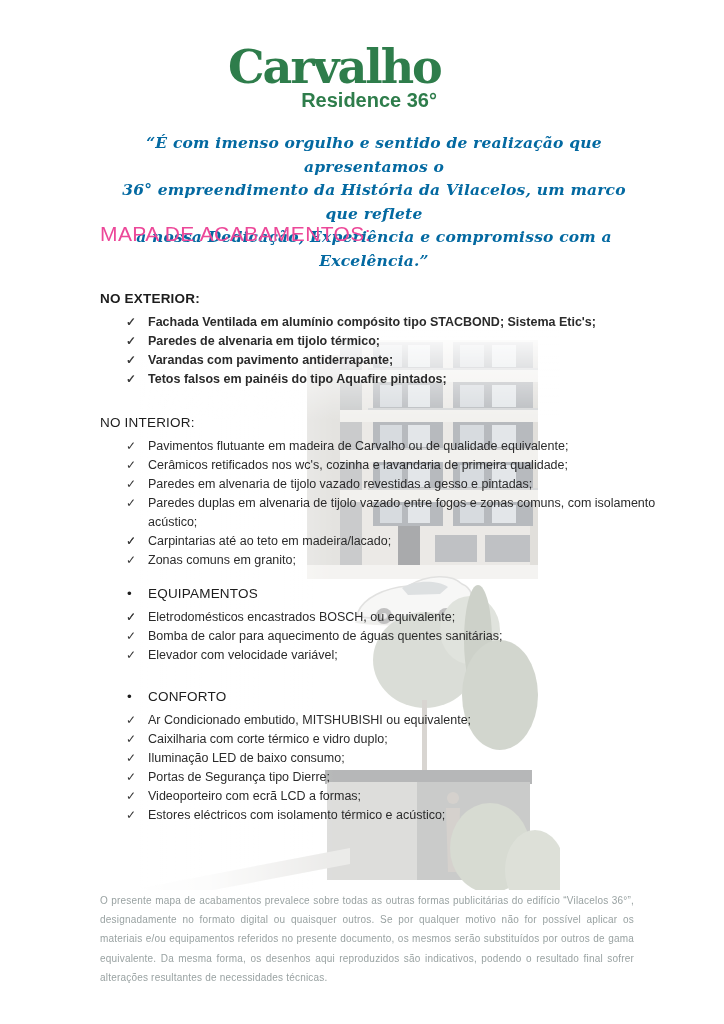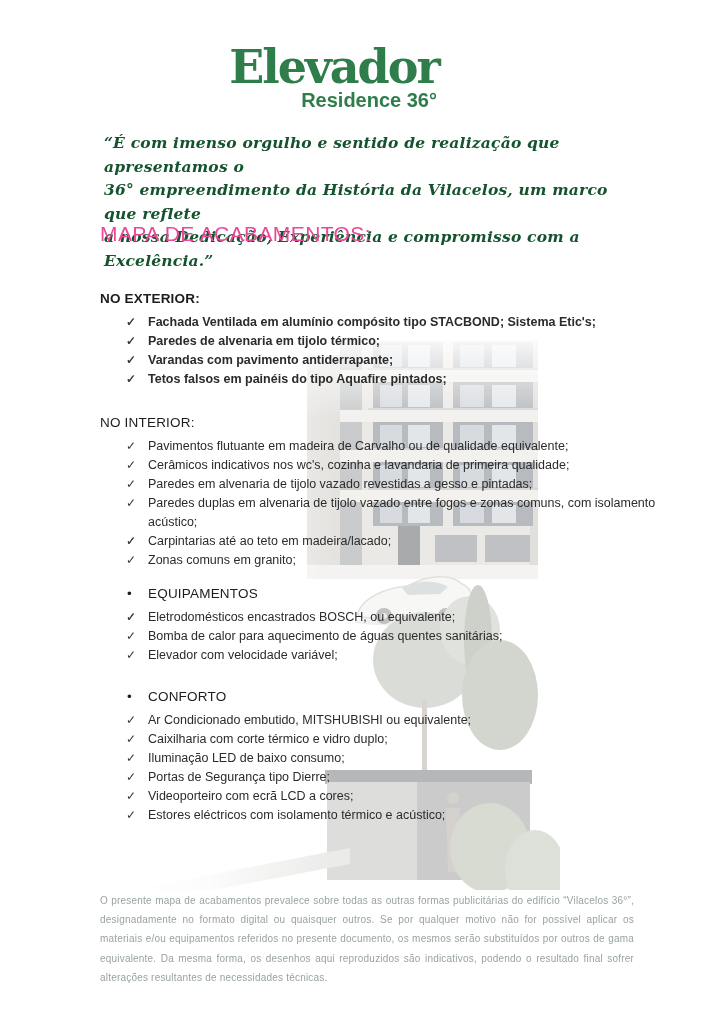--- a/index.html
+++ b/index.html
@@ -28,21 +28,21 @@
     font-size:46px;line-height:50px;letter-spacing:-2px;
     color:#2e7d4b;
   }
   .logo-sub{
     font-family:"Liberation Sans",sans-serif;font-weight:bold;
     font-size:20px;color:#2e7d4b;text-align:right;margin-top:-3px;padding-right:3px;
   }
   .quote{
     position:absolute;top:131px;left:104px;width:540px;margin:0;
     font-family:"DejaVu Serif",serif;font-style:italic;font-weight:bold;
-    font-size:15.5px;line-height:23.5px;color:#14532d;letter-spacing:.2px;
+    font-size:15.5px;line-height:23.5px;color:#0369a1;letter-spacing:.2px;text-align:center;
   }
   .page-title{
     position:absolute;top:222px;left:100px;margin:0;
     font-size:21px;font-weight:400;letter-spacing:.4px;color:#ec4899;
   }
   #sections{position:absolute;top:291px;left:100px;width:560px;}
   .sec-head{
     font-size:13.5px;line-height:16px;margin-bottom:6px;
     color:#1d1d1d;letter-spacing:.2px;position:relative;
   }
@@ -178,21 +178,21 @@
 
       <polygon points="0,558 210,518 210,534 0,574" fill="#dcdbd8"></polygon>
     </svg>
     <div class="fade fade-left"></div>
     <div class="fade fade-top"></div>
   </div>
 
   <div class="content">
 
     <header class="logo">
-      <div class="logo-text">Elevador</div>
+      <div class="logo-text">Carvalho</div>
       <div class="logo-sub">Residence 36°</div>
     </header>
 
     <blockquote class="quote">
       <div>“É com imenso orgulho e sentido de realização que apresentamos o</div>
       <div>36° empreendimento da História da Vilacelos, um marco que reflete</div>
       <div>a nossa Dedicação, Experiência e compromisso com a Excelência.”</div>
     </blockquote>
 
     <h1 class="page-title">MAPA DE ACABAMENTOS:</h1>
@@ -201,40 +201,40 @@
         <section class="sec sec-no-exterior">
           <div class="sec-head"><span class="head-label">NO EXTERIOR:</span></div>
           <div class="item"><span class="marker check">✓</span><span class="item-text">Fachada Ventilada em alumínio compósito tipo STACBOND; Sistema Etic's;</span></div>
           <div class="item"><span class="marker check">✓</span><span class="item-text">Paredes de alvenaria em tijolo térmico;</span></div>
           <div class="item"><span class="marker check">✓</span><span class="item-text">Varandas com pavimento antiderrapante;</span></div>
           <div class="item"><span class="marker check">✓</span><span class="item-text">Tetos falsos em painéis do tipo Aquafire pintados;</span></div>
         </section>
         <section class="sec sec-no-interior">
           <div class="sec-head"><span class="head-label">NO INTERIOR:</span></div>
           <div class="item"><span class="marker check">✓</span><span class="item-text">Pavimentos flutuante em madeira de Carvalho ou de qualidade equivalente;</span></div>
-          <div class="item"><span class="marker check">✓</span><span class="item-text">Cerâmicos indicativos nos wc's, cozinha e lavandaria de primeira qualidade;</span></div>
+          <div class="item"><span class="marker check">✓</span><span class="item-text">Cerâmicos retificados nos wc's, cozinha e lavandaria de primeira qualidade;</span></div>
           <div class="item"><span class="marker check">✓</span><span class="item-text">Paredes em alvenaria de tijolo vazado revestidas a gesso e pintadas;</span></div>
           <div class="item"><span class="marker check">✓</span><span class="item-text">Paredes duplas em alvenaria de tijolo vazado entre fogos e zonas comuns, com isolamento acústico;</span></div>
           <div class="item"><span class="marker check">✓</span></div>
           <div class="item"><span class="marker check">✓</span><span class="item-text">Carpintarias até ao teto em madeira/lacado;</span></div>
           <div class="item"><span class="marker check">✓</span><span class="item-text">Zonas comuns em granito;</span></div>
         </section>
         <section class="sec sec-equipamentos">
           <div class="sec-head indented"><span class="marker bullet">•</span><span class="head-label">EQUIPAMENTOS</span></div>
           <div class="item"><span class="marker check">✓</span></div>
           <div class="item"><span class="marker check">✓</span><span class="item-text">Eletrodomésticos encastrados BOSCH, ou equivalente;</span></div>
           <div class="item"><span class="marker check">✓</span><span class="item-text">Bomba de calor para aquecimento de águas quentes sanitárias;</span></div>
           <div class="item"><span class="marker check">✓</span><span class="item-text">Elevador com velocidade variável;</span></div>
         </section>
         <section class="sec sec-conforto">
           <div class="sec-head indented"><span class="marker bullet">•</span><span class="head-label">CONFORTO</span></div>
           <div class="item"><span class="marker check">✓</span><span class="item-text">Ar Condicionado embutido, MITSHUBISHI ou equivalente;</span></div>
           <div class="item"><span class="marker check">✓</span><span class="item-text">Caixilharia com corte térmico e vidro duplo;</span></div>
           <div class="item"><span class="marker check">✓</span><span class="item-text">Iluminação LED de baixo consumo;</span></div>
           <div class="item"><span class="marker check">✓</span><span class="item-text">Portas de Segurança tipo Dierre;</span></div>
-          <div class="item"><span class="marker check">✓</span><span class="item-text">Videoporteiro com ecrã LCD a cores;</span></div>
+          <div class="item"><span class="marker check">✓</span><span class="item-text">Videoporteiro com ecrã LCD a formas;</span></div>
           <div class="item"><span class="marker check">✓</span><span class="item-text">Estores eléctricos com isolamento térmico e acústico;</span></div>
         </section>
       </main>
 
     <footer class="disclaimer">O presente mapa de acabamentos prevalece sobre todas as outras formas publicitárias do edifício “Vilacelos 36°”, designadamente no formato digital ou quaisquer outros. Se por qualquer motivo não for possível aplicar os materiais e/ou equipamentos referidos no presente documento, os mesmos serão substituídos por outros de gama equivalente. Da mesma forma, os desenhos aqui reproduzidos são indicativos, podendo o resultado final sofrer alterações resultantes de necessidades técnicas.</footer>
   </div>
 </div>
 
 </body></html>

